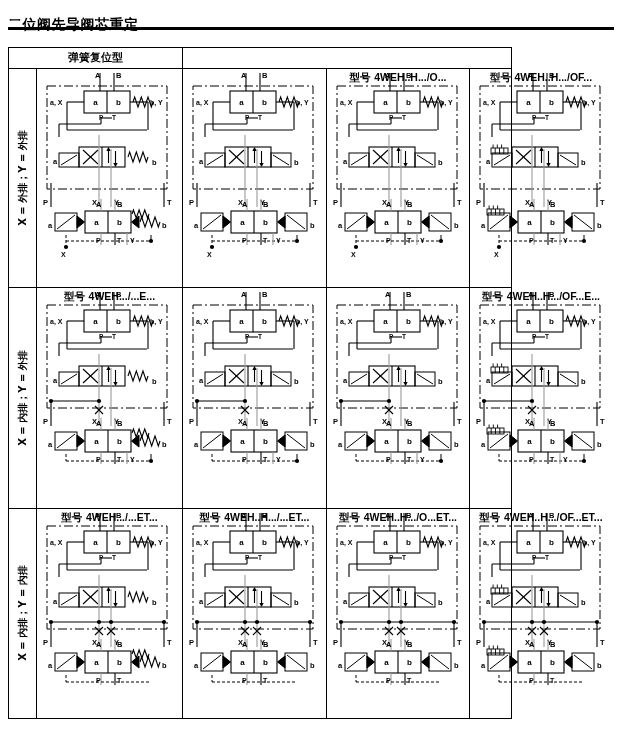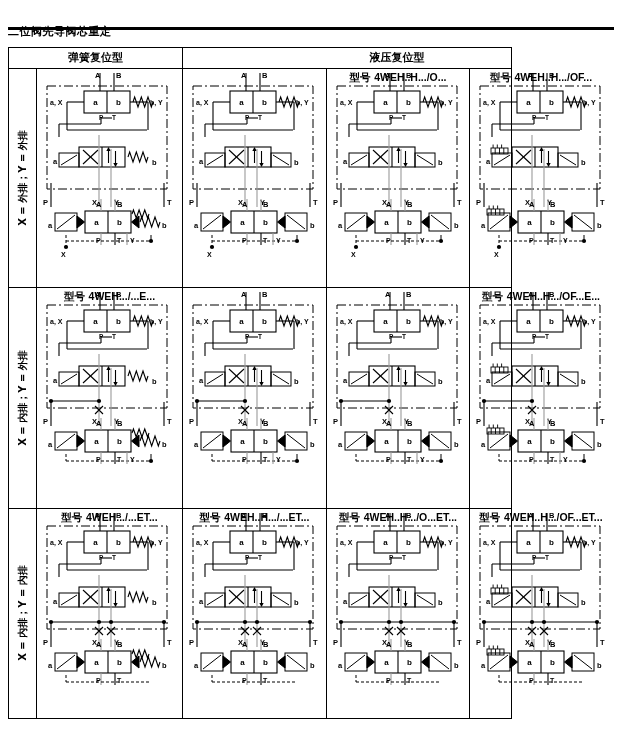--- a/index.html
+++ b/index.html
@@ -6,22 +6,22 @@
   body{
     width:622px;height:736px;
     font-family:"Liberation Sans","DejaVu Sans",sans-serif;
     color:#000;
     -webkit-font-smoothing:none;
   }
   #root{position:relative;width:622px;height:736px;overflow:hidden;}
 
   
   .page-title{
-    position:absolute;left:8px;top:24px;
-    font-size:11px;font-weight:bold;letter-spacing:.5px;
+    position:absolute;left:8px;top:16px;
+    font-size:14px;font-weight:bold;letter-spacing:.5px;
     font-family:"DejaVu Sans","Liberation Sans",sans-serif;
   }
   .title-rule{
     position:absolute;left:8px;top:27px;width:606px;height:3px;background:#000;
   }
 
   
   .tbl{
     position:absolute;left:8px;top:47px;
     width:504px;height:672px;
@@ -68,21 +68,20 @@
 
 <div id="root">
 
   <div class="page-title">二位阀先导阀芯重定</div>
   <div class="title-rule"></div>
 
   <div class="tbl">
 
     <div class="hdr-band">
       <div class="hdr-cell" style="left:0;width:173px;">弹簧复位型</div>
-      <div class="hdr-cell" style="left:173px;width:430px;">液压复位型</div>
     </div>
     <div class="hline" style="top:20px;"></div>
     <div class="vline" style="left:173px;top:0;height:20px;"></div>
 
     <div class="hline" style="top:239px;"></div>
     <div class="hline" style="top:460px;"></div>
 
     <div class="vline" style="left:27px;top:20px;bottom:0;"></div>
     <div class="vline" style="left:173px;top:20px;bottom:0;"></div>
     <div class="vline" style="left:317px;top:20px;bottom:0;"></div>

